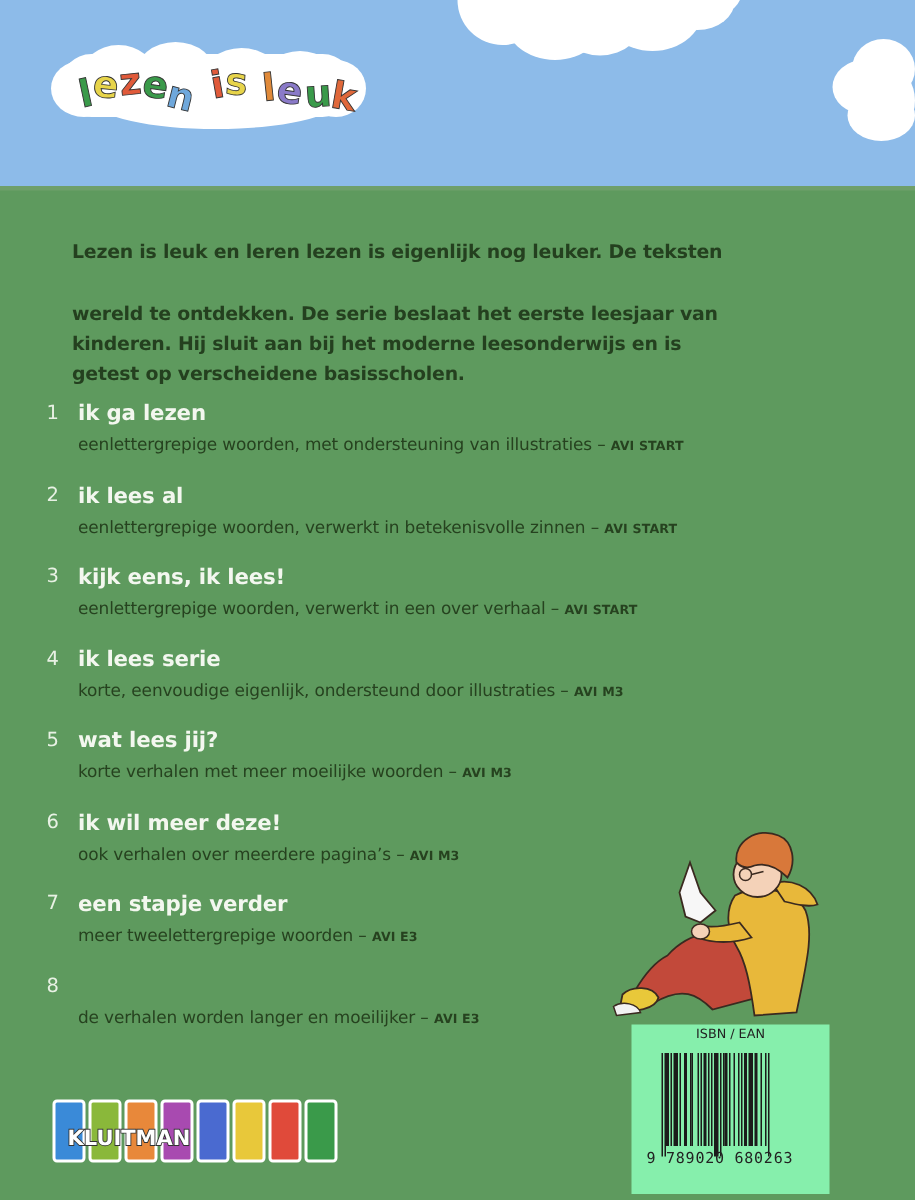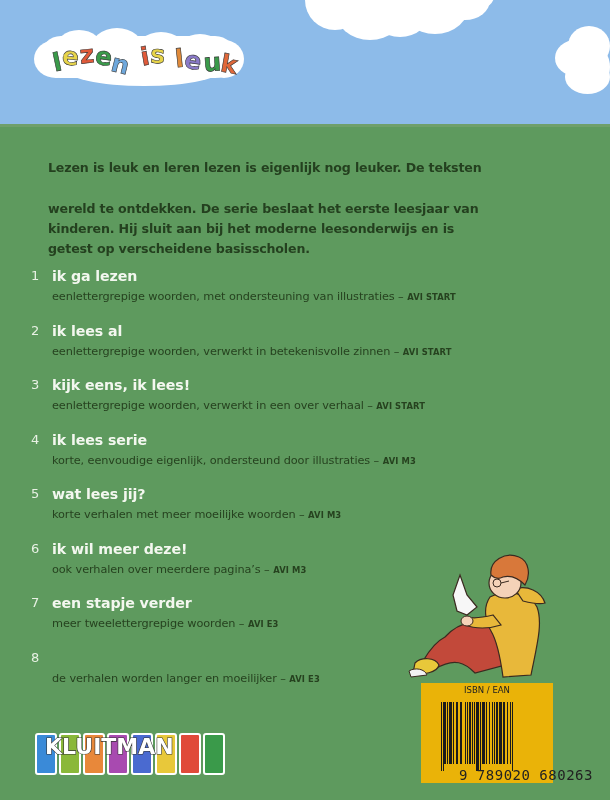--- a/index.html
+++ b/index.html
@@ -62,51 +62,51 @@
   }
   .series-level {
     font-weight: bold; font-size: 8.4px; letter-spacing: 0.1px;
   }
 
   
   .illus { position: absolute; left: 405px; top: 545px; width: 150px; height: 140px; }
 
   
   .barcode-box {
-    position: absolute; left: 421px; top: 683px; width: 132px; height: 100px;
-    background: #eab308;
+    position: absolute; left: 421px; top: 683px; width: 132px; height: 113px;
+    background: #86efac;
   }
   .barcode-label {
     position: absolute; left: 0; top: 2px; width: 100%; text-align: center;
     font-size: 8.5px; color: #222;
   }
   .barcode-bars {
     position: absolute; left: 20px; top: 19px; width: 96px; height: 69px;
     display: flex; align-items: flex-start;
   }
   .bar { height: 62px; background: #1b1b1b; }
   .bar.long { height: 69px; }
   .gap { height: 62px; }
   .barcode-digits {
     position: absolute; left: 10px; top: 84px; width: 118px;
-    font-family: "DejaVu Sans Mono", monospace; font-size: 14px; color: #222;
-    letter-spacing: 0.5px; white-space: pre; margin-left: 28px;
+    font-family: "DejaVu Sans Mono", monospace; font-size: 10px; color: #222;
+    letter-spacing: 0.5px; white-space: pre;
   }
 
   
   .publisher {
     position: absolute; left: 35px; top: 733px; width: 160px; height: 46px;
   }
   .pub-tiles { position: absolute; left: 0; top: 0; display: flex; gap: 2px; }
   .pub-tile {
     width: 18px; height: 38px; border: 2px solid #fff; border-radius: 3px;
   }
   .pub-text {
-    position: absolute; left: 10px; top: 1px; width: 150px;
-    font-family: "DejaVu Sans", sans-serif; font-weight: bold; font-size: 22px;
+    position: absolute; left: 10px; top: 18px; width: 150px;
+    font-family: "DejaVu Sans", sans-serif; font-weight: bold; font-size: 14px;
     color: #fff; letter-spacing: 0px;
     -webkit-text-stroke: 1.2px #333; paint-order: stroke fill;
   }
 </style>
 </head>
 <body>
 
 <div class="sky">
 
   <div>

